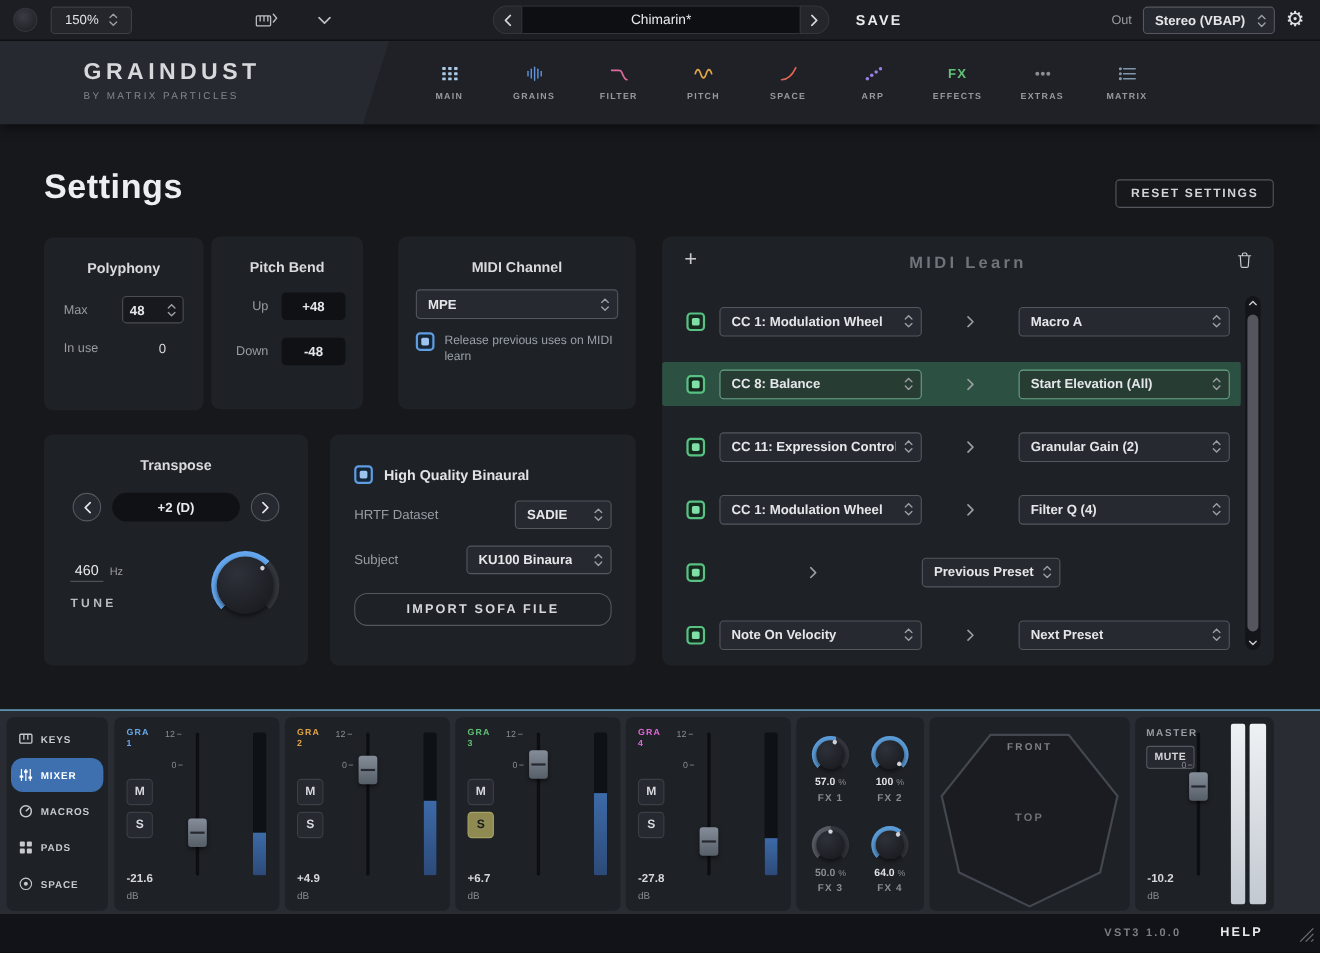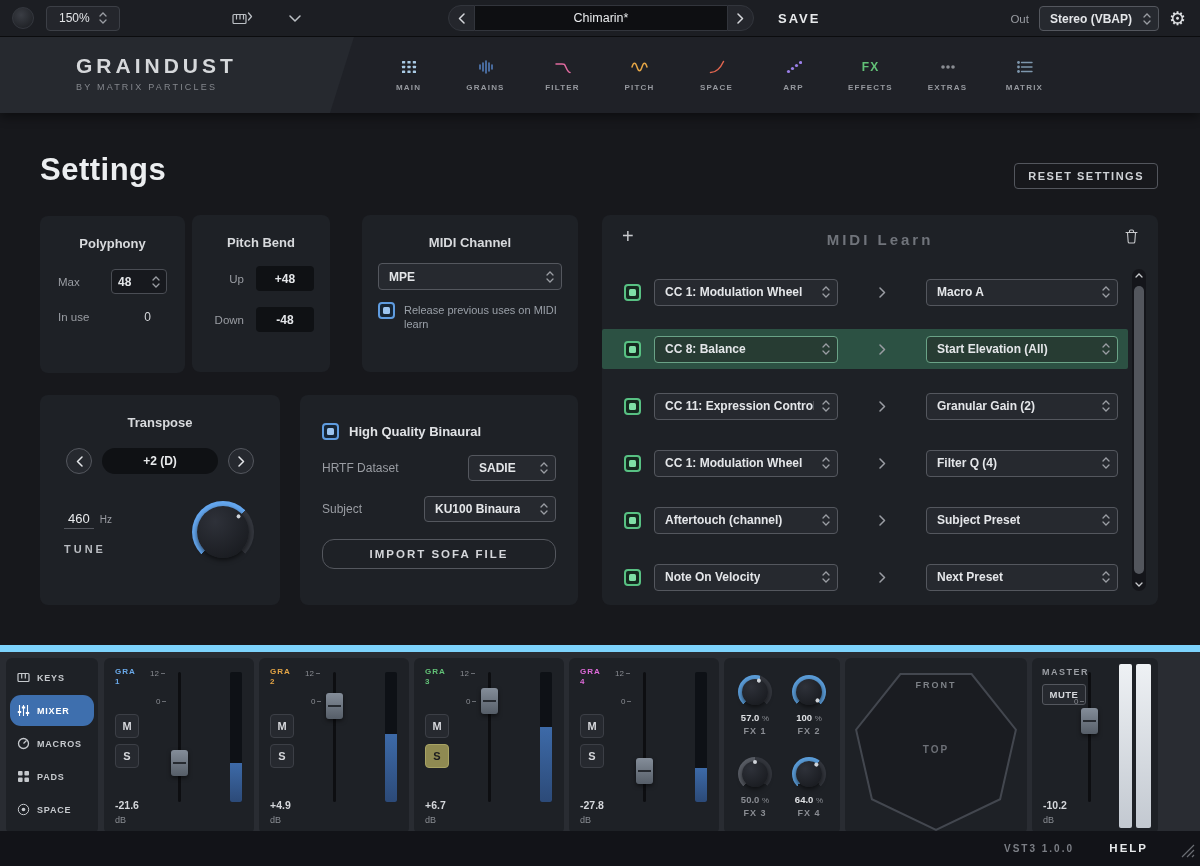--- a/index.html
+++ b/index.html
@@ -105,21 +105,21 @@
   .ml-src { margin-left:13px; }
   .ml-arrow { justify-self:center; color:#9a9da3; display:flex; }
   .ml-row.highlighted { background:#2c5143; }
   .ml-row.highlighted .sel { border-color:#6aa387; background:#273c33; }
   .ml-scrollbar { position:absolute; right:12px; top:54px; bottom:14px; width:14px; background:#14151a; border-radius:7px; }
   .sb-arrow { position:absolute; left:0; right:0; display:flex; justify-content:center; color:#c8cacd; }
   .sb-arrow.up { top:4px; } .sb-arrow.down { bottom:4px; }
   .sb-thumb { position:absolute; left:2px; right:2px; top:17px; bottom:17px; background:#53565d; border-radius:5px; }
 
   
-  .mixer { position:absolute; top:645px; left:0; right:0; height:186px; background:#292c32; border-top:7px solid #7dd3fc; }
+  .mixer { position:absolute; top:645px; left:0; right:0; height:186px; background:#292c32; border-top:1px solid #7dd3fc; }
   .panel { position:absolute; top:6px; height:176px; background:#1e2126; border-radius:6px; }
   #mx-sidebar { left:6px; width:92px; padding:4px 4px; }
   .side-item { height:31px; display:flex; align-items:center; gap:7px; padding:0 7px; border-radius:4px; color:#c6c9cd; font-size:9px; font-weight:bold; letter-spacing:.8px; margin-bottom:2px; }
   .side-item.active { background:#3e6fae; color:#fff;border-radius:11px; }
   .side-icon { display:flex; flex:none; }
 
   .strip { width:150px; }
   .gra-label { position:absolute; left:11px; top:9px; font-size:8px; font-weight:bold; letter-spacing:1px; line-height:10px; display:flex; flex-direction:column; }
   .scale { position:absolute; font-size:8px; color:#8a8d93; }
   .scale::after { content:''; display:inline-block; width:4px; height:1px; background:#6a6d73; margin-left:2px; vertical-align:middle; }
@@ -602,38 +602,27 @@
                 <path d="M1 1 L4 4 L7 1" fill="none" stroke="currentColor" stroke-width="1.3" stroke-linecap="round"></path>
               </svg>
             </span>
         </div>
       </div>
 
       <div class="ml-row" data-interactable="false">
         <span class="checkbox green" data-interactable="true">
             <span class="chk-inner" data-interactable="false"></span>
           </span>
-        <div class="sel ml-src" data-interactable="true">
-          <span class="sel-text" data-interactable="false">Aftertouch (channel)</span>
-          <span class="chev-stack" data-interactable="false">
-              <svg width="8" height="5" viewBox="0 0 8 5">
-                <path d="M1 4 L4 1 L7 4" fill="none" stroke="currentColor" stroke-width="1.3" stroke-linecap="round"></path>
-              </svg>
-              <svg width="8" height="5" viewBox="0 0 8 5">
-                <path d="M1 1 L4 4 L7 1" fill="none" stroke="currentColor" stroke-width="1.3" stroke-linecap="round"></path>
-              </svg>
-            </span>
-        </div>
         <span class="ml-arrow" data-interactable="false">
             <svg width="7" height="11" viewBox="0 0 7 11">
               <path d="M1 1 L5.5 5.5 L1 10" fill="none" stroke="currentColor" stroke-width="1.5" stroke-linecap="round" stroke-linejoin="round"></path>
             </svg>
           </span>
         <div class="sel ml-tgt" data-interactable="true">
-          <span class="sel-text" data-interactable="false">Subject Preset</span>
+          <span class="sel-text" data-interactable="false">Previous Preset</span>
           <span class="chev-stack" data-interactable="false">
               <svg width="8" height="5" viewBox="0 0 8 5">
                 <path d="M1 4 L4 1 L7 4" fill="none" stroke="currentColor" stroke-width="1.3" stroke-linecap="round"></path>
               </svg>
               <svg width="8" height="5" viewBox="0 0 8 5">
                 <path d="M1 1 L4 4 L7 1" fill="none" stroke="currentColor" stroke-width="1.3" stroke-linecap="round"></path>
               </svg>
             </span>
         </div>
       </div>

